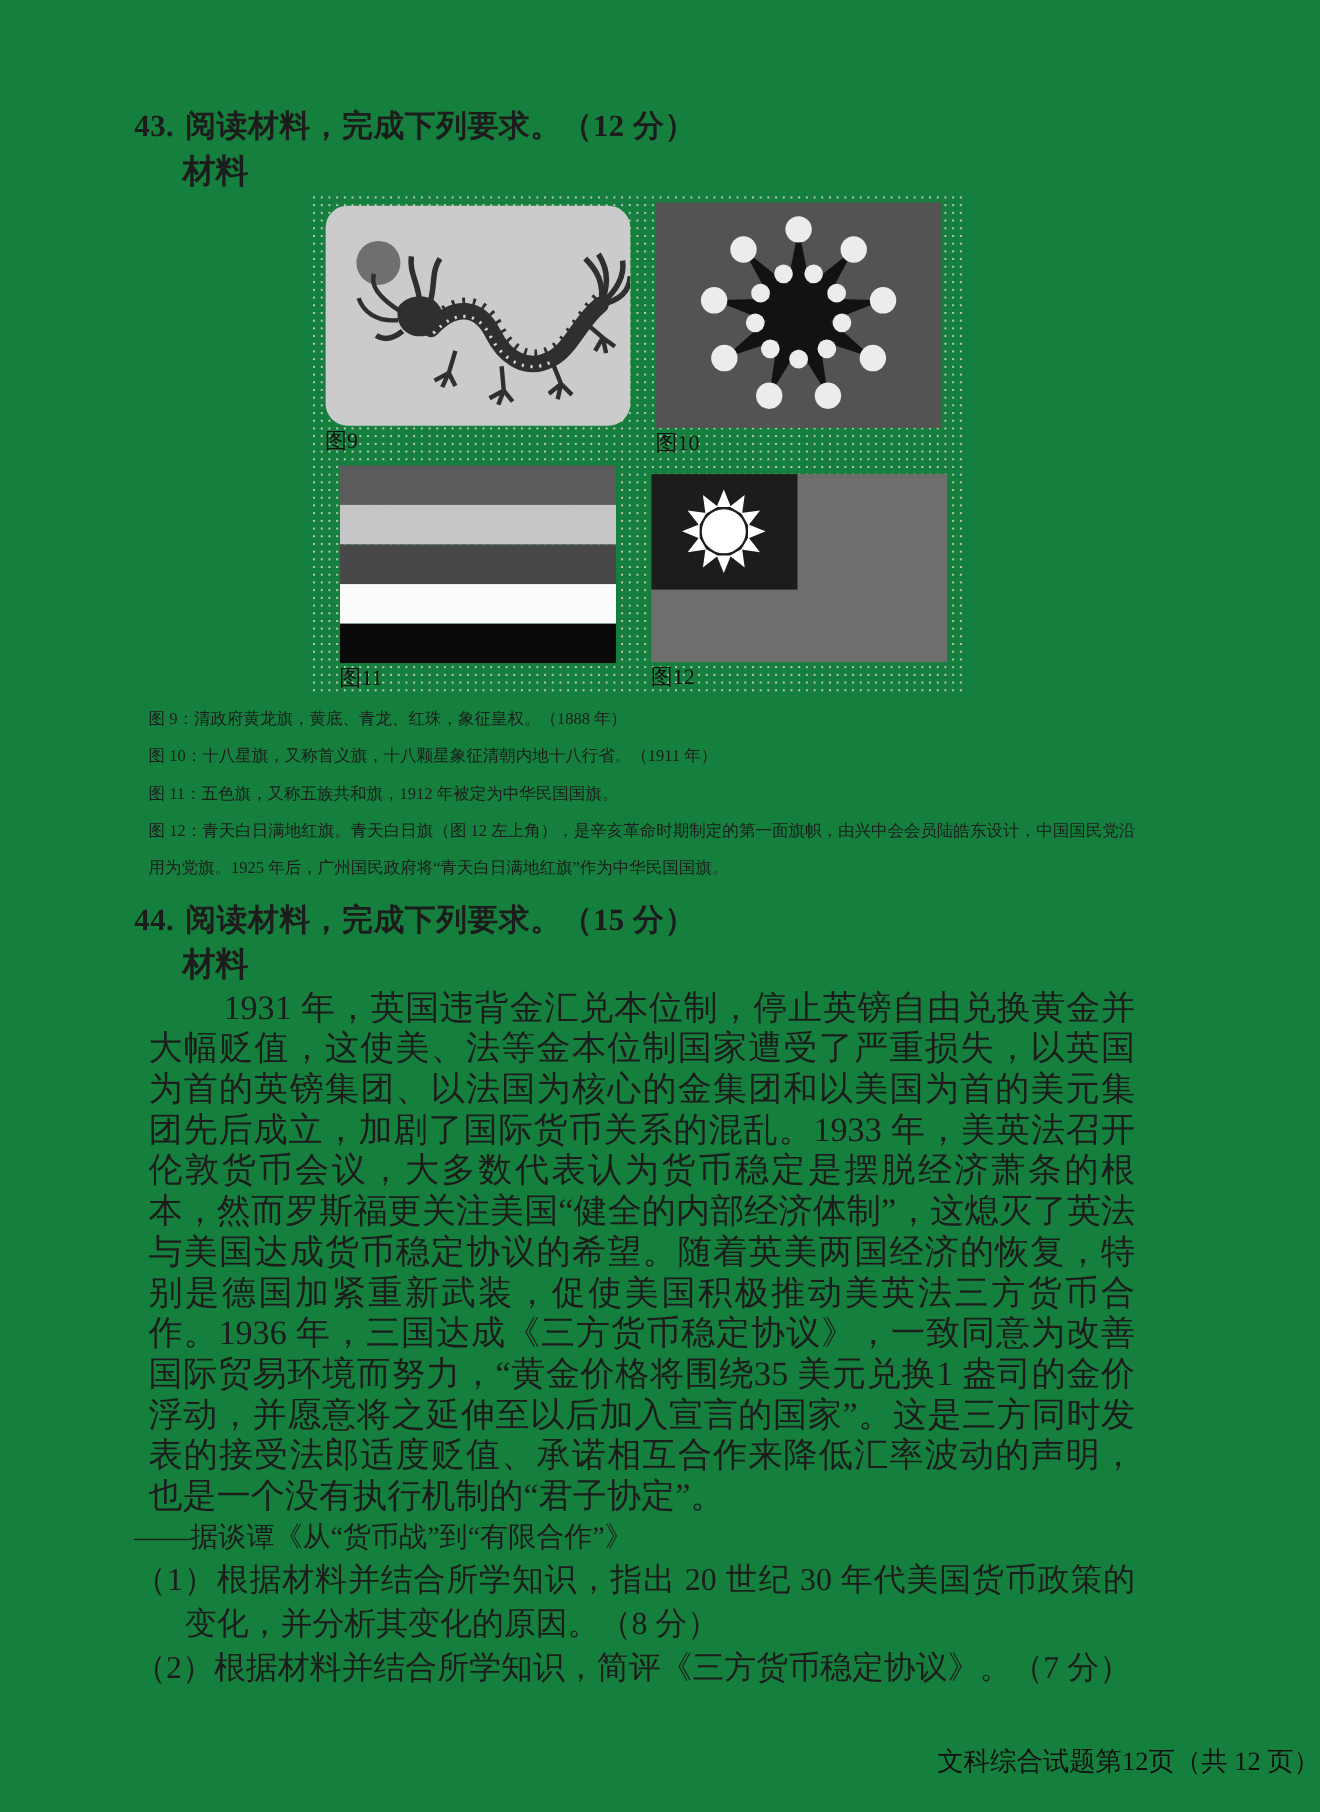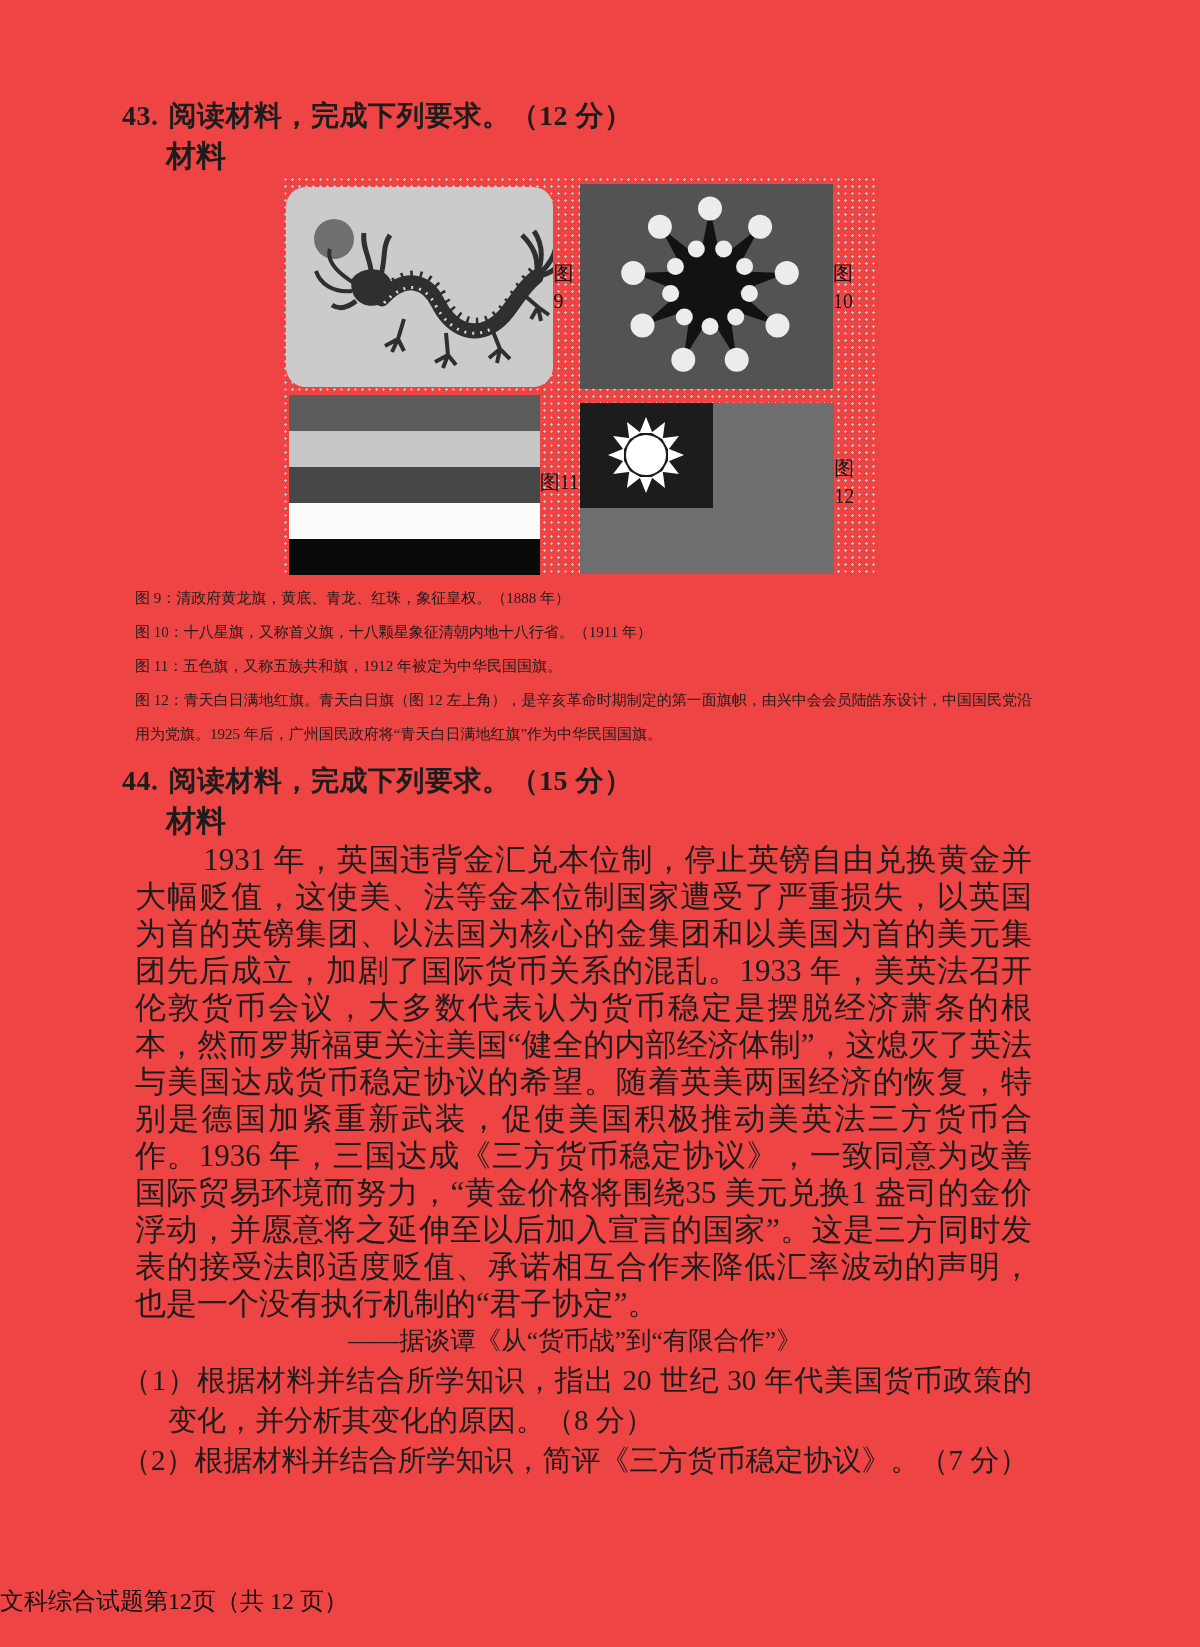--- a/index.html
+++ b/index.html
@@ -1,19 +1,19 @@
 <!DOCTYPE html>
 <html><head>
 <meta charset="utf-8">
 <style>
   html,body{margin:0;padding:0;background:#e9e9e9;}
   .page{
     position:relative;
     width:1200px;height:1647px;
-    background:#ef4444;
+    background:#15803d;
     overflow:hidden;
     font-family:"Liberation Serif", serif;
     color:#1c1c1c;
   }
   .content{
     position:absolute;left:122px;top:96px;width:910px;
   }
   .q-line{
     font-size:28px;line-height:40px;
     font-weight:bold;
@@ -40,21 +40,21 @@
     width:584px;
     margin:0 0 2px 160px;
     padding:8px 6px 2px 6px;
     background-image:radial-gradient(#c6c6c6 1px, rgba(0,0,0,0) 1.3px);
     background-size:7px 7px;
     display:grid;
     grid-template-columns:292px 292px;
     justify-items:center;
     align-items:center;
   }
-  .flag-cell{display:flex;flex-direction:row;align-items:center;}
+  .flag-cell{display:flex;flex-direction:column;}
   .flag-label{
     font-size:20px;line-height:28px;
     color:#111;
   }
   .flag{position:relative;overflow:hidden;}
   .flag9{width:277px;height:200px;background:#cbcbcb;border-radius:20px;}
   .flag10{width:260px;height:205px;background:#535353;}
   .flag11{width:251px;height:180px;display:flex;flex-direction:column;margin-top:6px;}
   .flag11 .stripe{flex:1;}
   .s-red{background:#5b5b5b;}
@@ -69,31 +69,31 @@
   .captions p{
     margin:0;
     font-size:15px;line-height:34px;
     text-align:justify;
   }
   .task{margin-top:6px;}
   .q44{margin-top:10px;}
   .source-line{
     margin:0 4px 0 0;
     font-size:25.5px;line-height:38px;
-    text-align:center;
+    text-align:left;
   }
   .sub-q{
     margin:0;
     font-size:29px;line-height:40px;
     padding-left:46px;text-indent:-46px;
     text-align:justify;
   }
   .footer{
     position:absolute;left:0;right:0;top:1585px;
-    text-align:left;
+    text-align:right;
     font-size:24px;
     color:#111;
   }
   svg{display:block;}
 </style>
 </head>
 <body>
 
 <div class="page">
   <div class="content">

